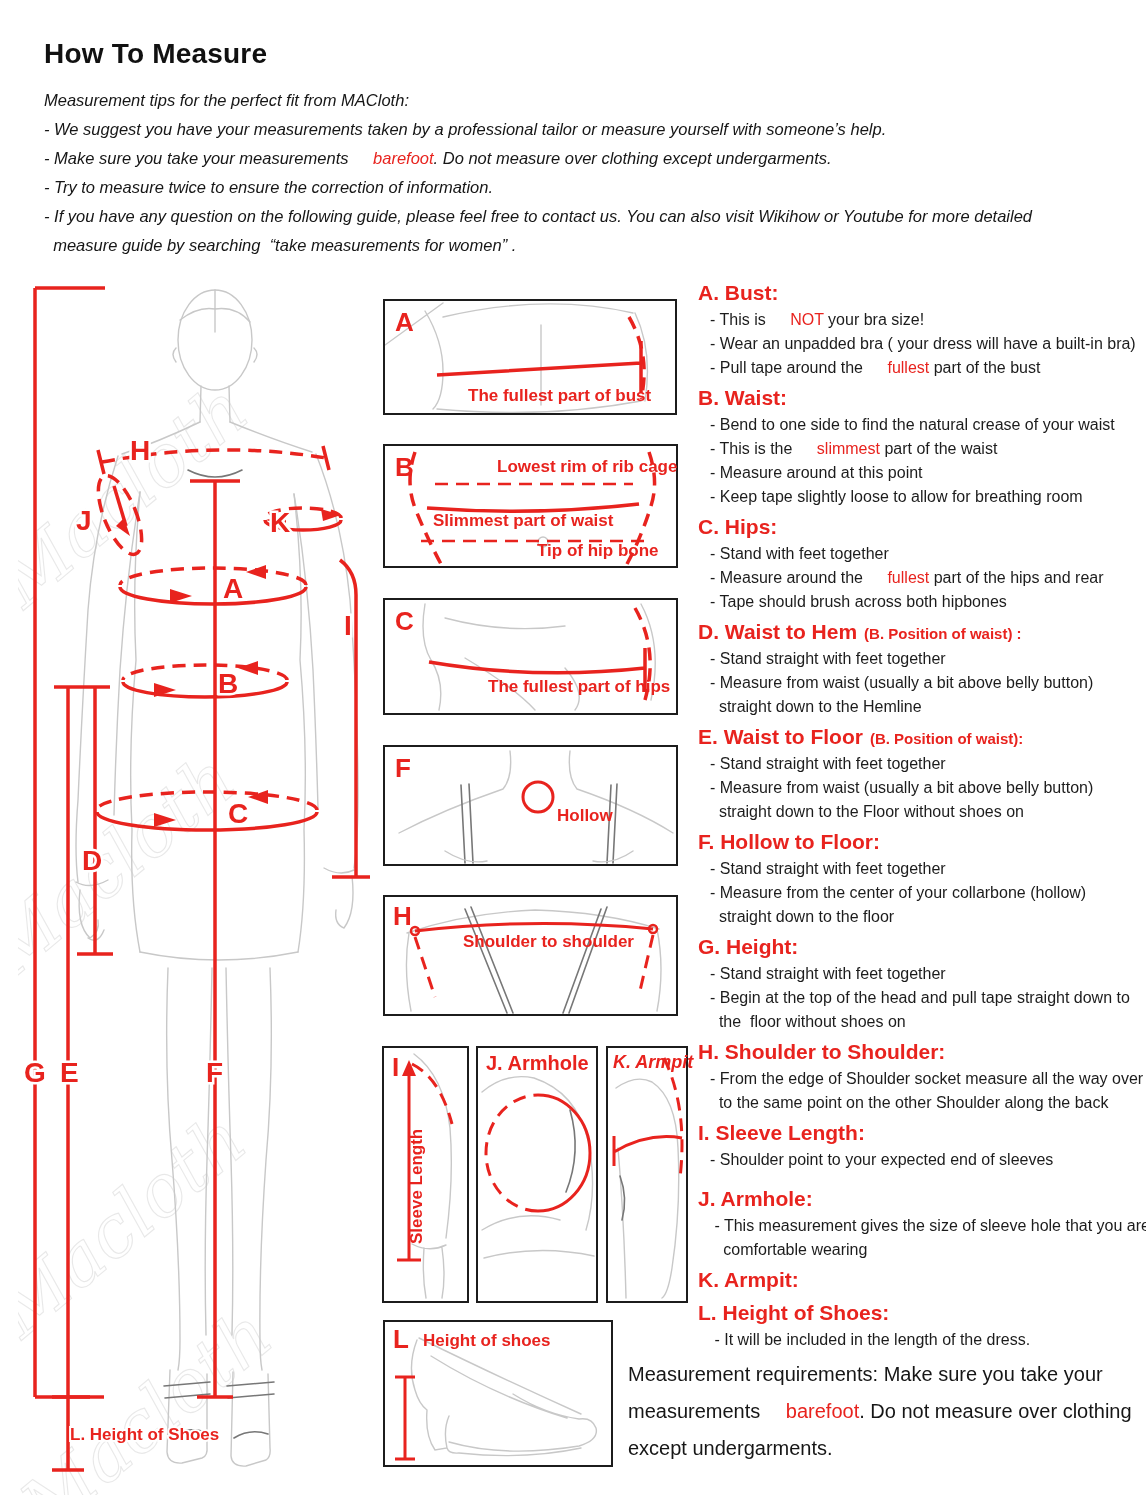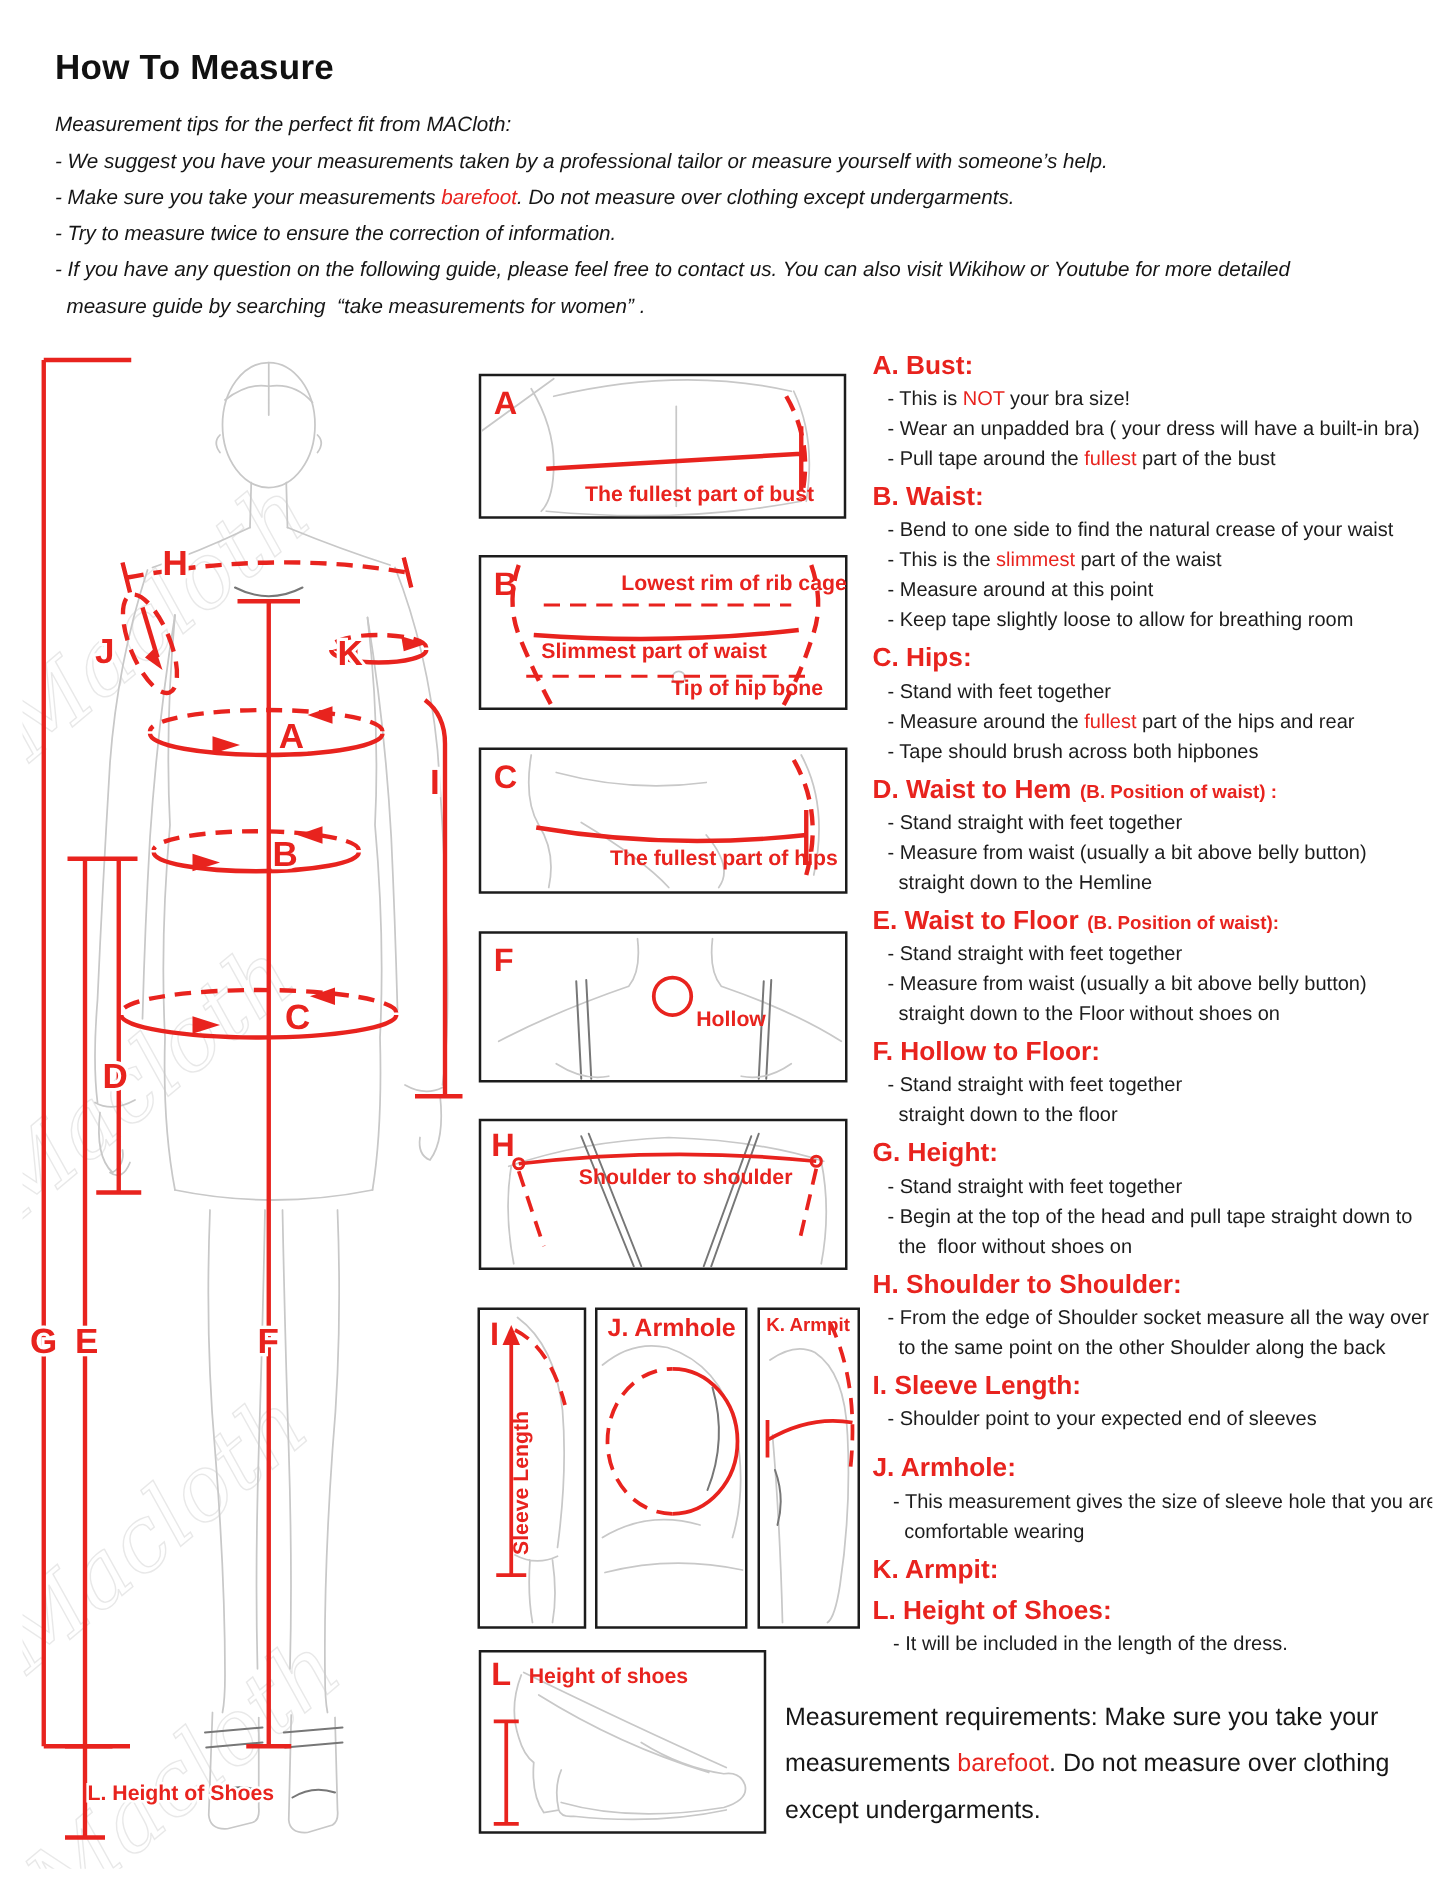--- a/index.html
+++ b/index.html
@@ -1,36 +1,36 @@
 <!DOCTYPE html>
 <html style="--red: #e8231e;"><head>
 <meta charset="utf-8">
 <style>
   :root{ --red:#e8231e; --ink:#1a1a1a; --sketch:#c8c8c8; }
   html,body{margin:0;padding:0;background:#fff;}
   #page{position:relative;width:1146px;height:1509px;background:#fff;overflow:hidden;
         font-family:"Liberation Sans", sans-serif;color:var(--ink);}
-  .red{color:var(--red);}
+  .red{color:var(--red);margin-left:20px;}
   
   #title{position:absolute;left:44px;top:38px;font-size:28px;font-weight:600;letter-spacing:0.2px;color:#111;}
   #intro{position:absolute;left:44px;top:86px;font-size:16.5px;line-height:29px;color:#161616;}
   #intro .line{white-space:pre;font-style:italic;}
   
   #rightcol{position:absolute;left:698px;top:280px;width:448px;}
   .sec-head{font-size:21px;font-weight:bold;color:var(--red);line-height:26px;margin-top:5px;white-space:pre;}
   .sec-head .note{font-size:15px;margin-left:7px;}
   .sec .line{font-size:16px;line-height:24px;white-space:pre;color:#1c1c1c;padding-left:12px;}
   .sec.gap-big .sec-head{margin-top:14px;}
   .sec:first-child .sec-head{margin-top:0;}
   
   .box{position:absolute;border:2px solid #1c1c1c;background:#fff;box-sizing:border-box;}
   .box svg{position:absolute;left:0;top:0;}
   .letter{position:absolute;color:var(--red);font-weight:bold;font-size:26px;line-height:1;}
   .cap{position:absolute;color:var(--red);font-weight:bold;font-size:17px;line-height:1.1;white-space:nowrap;}
-  .cap.small{font-size:15px;}
+  .cap.small{font-size:18px;font-style:italic;}
   .cap.big{font-size:20px;}
   #boxA{left:383px;top:299px;width:294px;height:116px;}
   #boxB{left:383px;top:444px;width:295px;height:124px;}
   #boxC{left:383px;top:598px;width:295px;height:117px;}
   #boxF{left:383px;top:745px;width:295px;height:121px;}
   #boxH{left:383px;top:895px;width:295px;height:121px;}
   #boxI{left:382px;top:1046px;width:87px;height:257px;}
   #boxJ{left:476px;top:1046px;width:122px;height:257px;}
   #boxK{left:606px;top:1046px;width:82px;height:257px;}
   #boxL{left:383px;top:1320px;width:230px;height:147px;}
@@ -284,20 +284,21 @@
     </div>
     <div class="sec">
       <div class="sec-head"><span>E. Waist to Floor</span><span class="note">(B. Position of waist):</span></div>
       <div class="line"><span>- Stand straight with feet together</span></div>
       <div class="line"><span>- Measure from waist (usually a bit above belly button)</span></div>
       <div class="line"><span>  straight down to the Floor without shoes on</span></div>
     </div>
     <div class="sec">
       <div class="sec-head"><span>F. Hollow to Floor:</span><span class="note"></span></div>
       <div class="line"><span>- Stand straight with feet together</span></div>
+      <div class="line"><span>- Measure from the center of your collarbone (hollow)</span></div>
       <div class="line"><span>  straight down to the floor</span></div>
     </div>
     <div class="sec">
       <div class="sec-head"><span>G. Height:</span><span class="note"></span></div>
       <div class="line"><span>- Stand straight with feet together</span></div>
       <div class="line"><span>- Begin at the top of the head and pull tape straight down to</span></div>
       <div class="line"><span>  the  floor without shoes on</span></div>
     </div>
     <div class="sec">
       <div class="sec-head"><span>H. Shoulder to Shoulder:</span><span class="note"></span></div>

